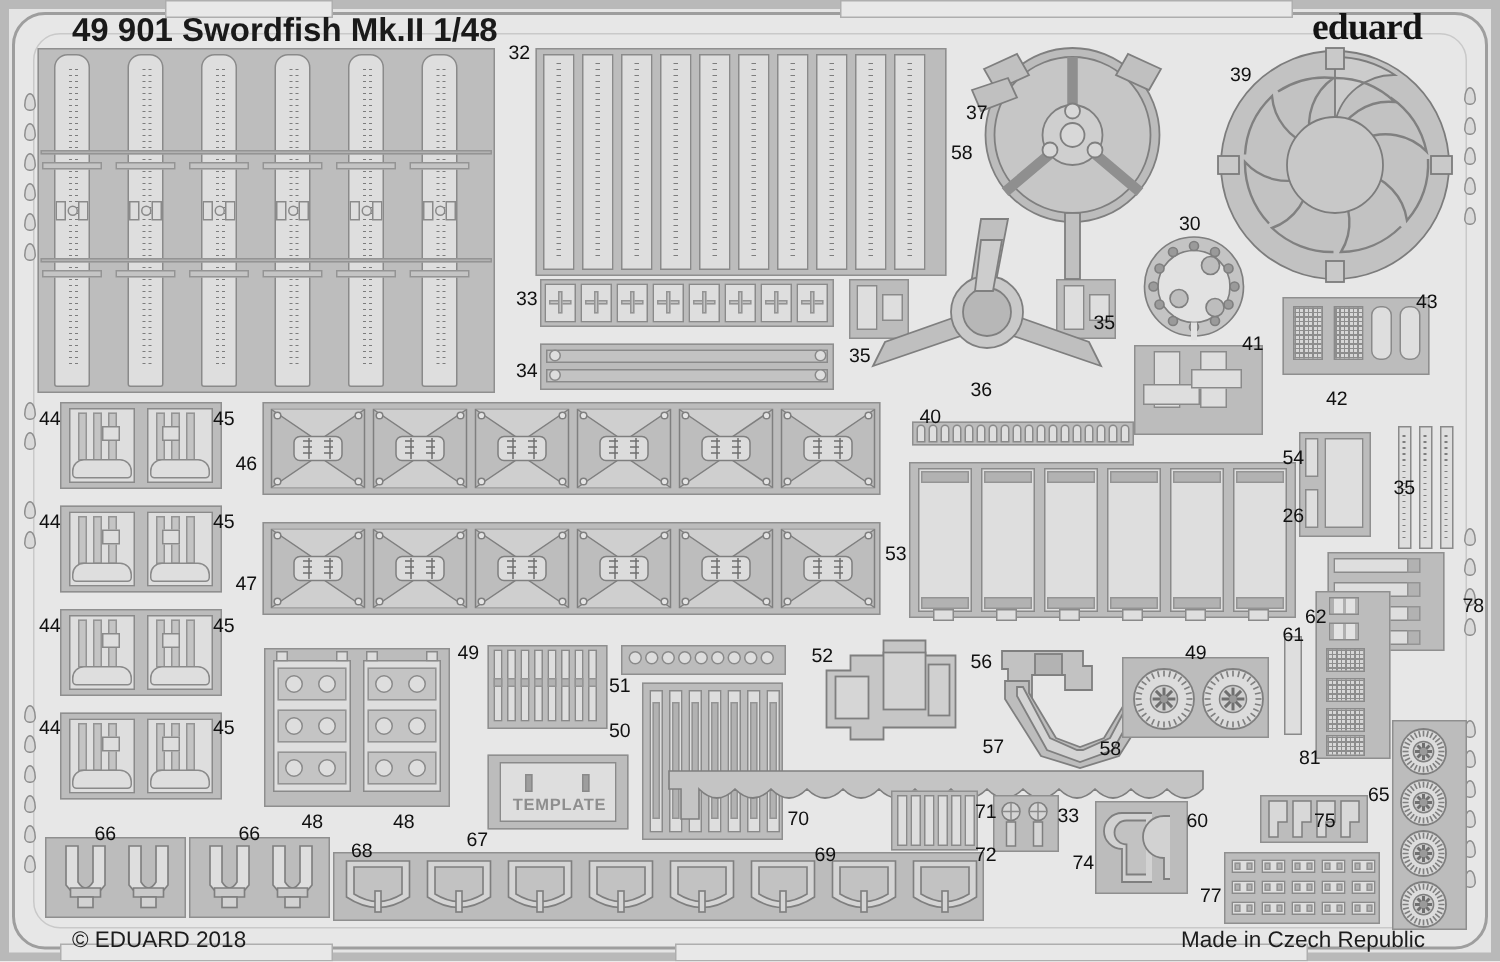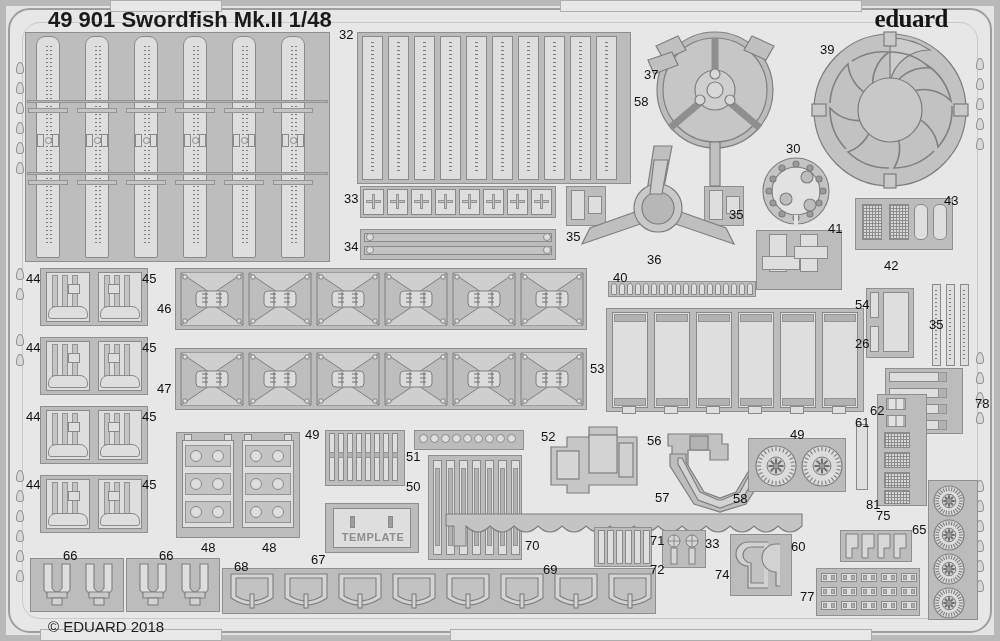--- a/index.html
+++ b/index.html
@@ -133,20 +133,21 @@
   </div>
 
   <div class="notch" style="left:110px;top:0px;width:110px;height:10px;"></div>
   <div class="notch" style="left:560px;top:0px;width:300px;height:10px;"></div>
   <div class="notch" style="left:40px;bottom:0px;width:180px;height:10px;"></div>
   <div class="notch" style="left:450px;bottom:0px;width:420px;height:10px;"></div>
 
   <div class="hdr" id="title">49 901  Swordfish Mk.II   1/48</div>
   <div class="hdr" id="brand">eduard</div>
   <div class="hdr" id="copyright">© EDUARD 2018</div>
+  <div class="hdr" id="madein">Made in Czech Republic</div>
 
   <div id="drops-left">
       <div class="drop" style="left:16px;top:62px;"></div>
       <div class="drop" style="left:16px;top:82px;"></div>
       <div class="drop" style="left:16px;top:102px;"></div>
       <div class="drop" style="left:16px;top:122px;"></div>
       <div class="drop" style="left:16px;top:142px;"></div>
       <div class="drop" style="left:16px;top:162px;"></div>
       <div class="drop" style="left:16px;top:268px;"></div>
       <div class="drop" style="left:16px;top:288px;"></div>
@@ -1381,19 +1382,19 @@
       <span class="num" style="left: 63px; top: 549px;">66</span>
       <span class="num" style="left: 159px; top: 549px;">66</span>
       <span class="num" style="left: 311px; top: 553px;">67</span>
       <span class="num" style="left: 234px; top: 560px;">68</span>
       <span class="num" style="left: 543px; top: 563px;">69</span>
       <span class="num" style="left: 525px; top: 539px;">70</span>
       <span class="num" style="left: 650px; top: 534px;">71</span>
       <span class="num" style="left: 650px; top: 563px;">72</span>
       <span class="num" style="left: 705px; top: 537px;">33</span>
       <span class="num" style="left: 715px; top: 568px;">74</span>
-      <span class="num" style="left: 876px; top: 509px; text-align: right;">75</span>
+      <span class="num" style="left: 876px; top: 540px; text-align: right;">75</span>
       <span class="num" style="left: 634px; top: 95px;">58</span>
       <span class="num" style="left: 800px; top: 590px;">77</span>
       <span class="num" style="left: 975px; top: 397px;">78</span>
     </div>
 
 </div>
 
 </body></html>

